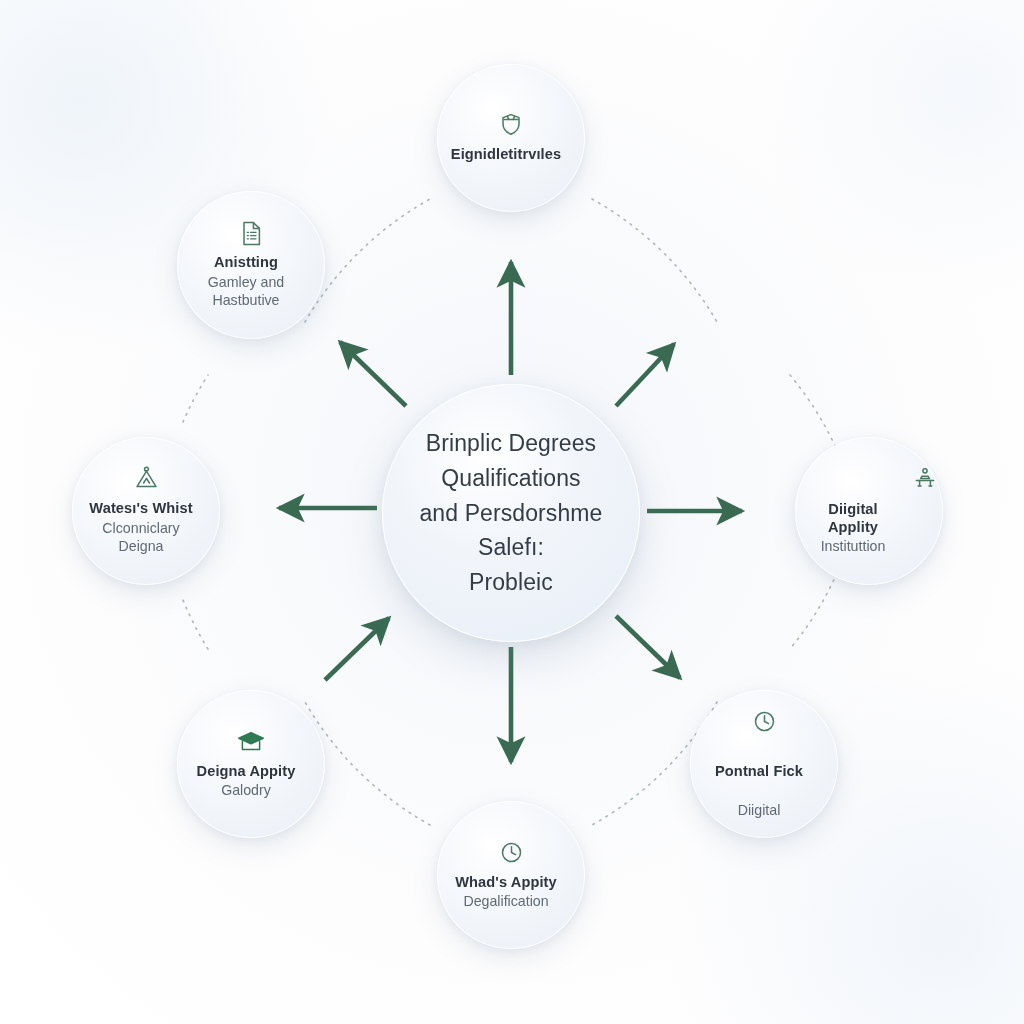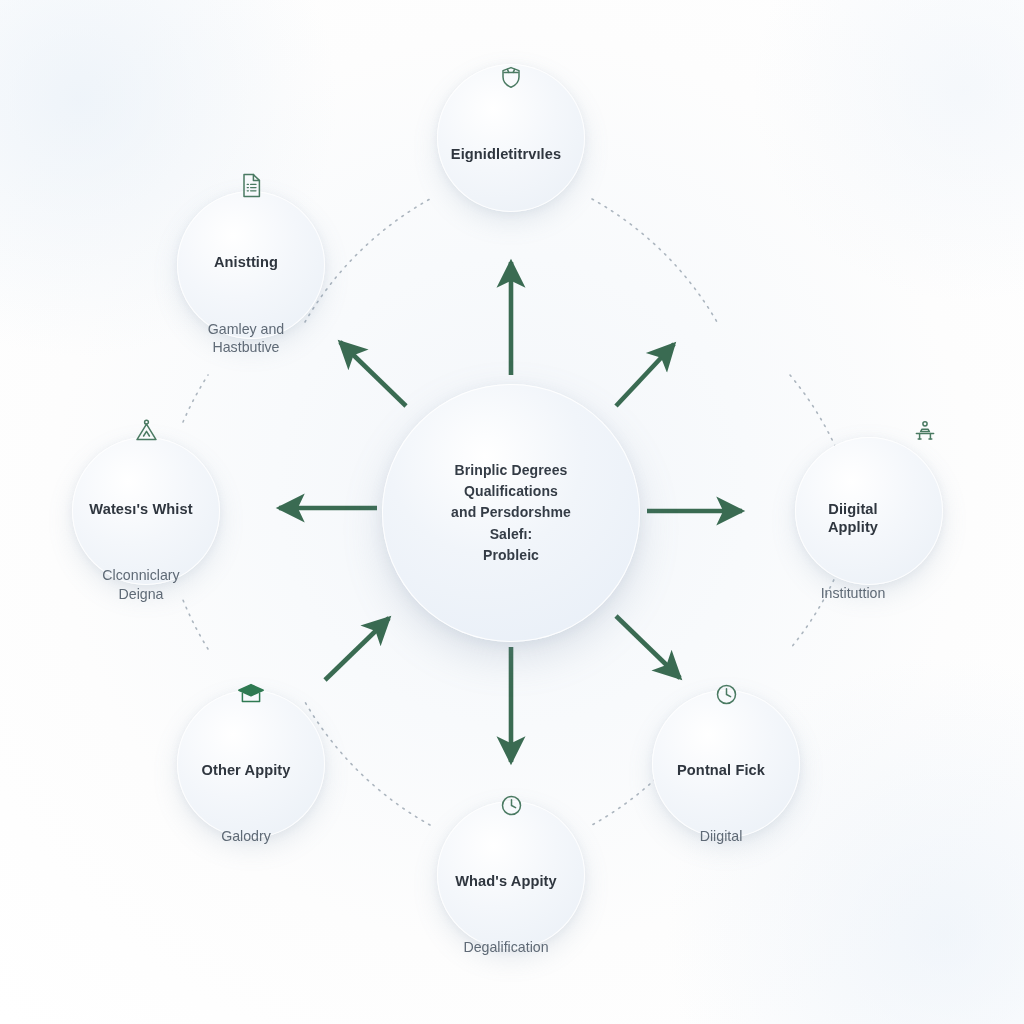--- a/index.html
+++ b/index.html
@@ -69,22 +69,22 @@
     width: 258px;
     height: 258px;
     background: radial-gradient(circle at 40% 28%, #ffffff 0%, #f1f5fa 40%, #e7eef7 100%);
     box-shadow:
       0 16px 42px rgba(120,140,165,0.20),
       0 4px 14px rgba(120,140,165,0.12),
       inset 0 0 0 1px rgba(255,255,255,0.9);
   }
 
   .center-text {
-    font-size: 14px;
-    font-weight: bold;
+    font-size: 23px;
+    font-weight: normal;
     color: #343c46;
     line-height: 1.52;
     letter-spacing: .1px;
     padding: 0 26px;
     white-space: pre-line;
   }
 
   .node.outer {
     width: 148px;
     height: 148px;
@@ -115,31 +115,31 @@
     color: #5f6a76;
     line-height: 1.3;
     margin-top: 1px;
     white-space: pre-line;
   }
 
   
   #node-top        { left: 437px; top:  64px; }
   #node-top-right  { left: 690px; top: 191px; }
   #node-right      { left: 795px; top: 437px; align-items: flex-end; }
-  #node-bot-right  { left: 652px; top: 690px; }
+  #node-bot-right  { left: 690px; top: 690px; gap: 20px; }
   #node-bottom     { left: 437px; top: 801px; }
   #node-bot-left   { left: 177px; top: 690px; }
   #node-left       { left:  72px; top: 437px; }
   #node-top-left   { left: 177px; top: 191px; }
 
   
   #node-top-left, #node-left, #node-right, #node-bottom, #node-top-right, #node-bot-left, #node-bot-right {
     width: 148px; height: 148px;
   }
-  .node.outer .node-title, .node.outer .node-sub { width: 168px; margin-left: -10px; margin-top: 48px; }
+  .node.outer .node-title, .node.outer .node-sub { width: 168px; margin-left: -10px; }
 </style>
 </head>
 <body>
 
 <div id="canvas">
 
   <div class="corner-tint tint-tl"></div>
   <div class="corner-tint tint-tr"></div>
   <div class="corner-tint tint-br"></div>
 
@@ -248,21 +248,21 @@
     <div class="node-sub">Degalification</div>
   </div>
 
   <div class="node outer" id="node-bot-left">
     <div class="node-icon">
       <svg width="28" height="24" viewBox="0 0 28 24" fill="none" stroke="#2f7a52" stroke-width="1.5" stroke-linejoin="round" stroke-linecap="round">
         <path d="M14 2.6 L26.2 8.2 L14 13.8 L1.8 8.2 Z" fill="#2f7a52" stroke="#2f7a52"></path>
         <path d="M5.4 11.2 V19.4 h17.2 V11.2"></path>
       </svg>
     </div>
-    <div class="node-title">Other Appity</div>
+    <div class="node-title">Deigna Appity</div>
     <div class="node-sub">Galodry</div>
   </div>
 
   <div class="node outer" id="node-left">
     <div class="node-icon">
       <svg width="25" height="26" viewBox="0 0 25 26" fill="none" stroke="#4a7a62" stroke-width="1.5" stroke-linejoin="round" stroke-linecap="round">
         <circle cx="12.5" cy="3.2" r="1.9"></circle>
         <path d="M12.5 5.2 L3 20.6 H22 Z"></path>
         <path d="M9.6 17 l2.9 -4.6 l2.9 4.6"></path>
       </svg>

